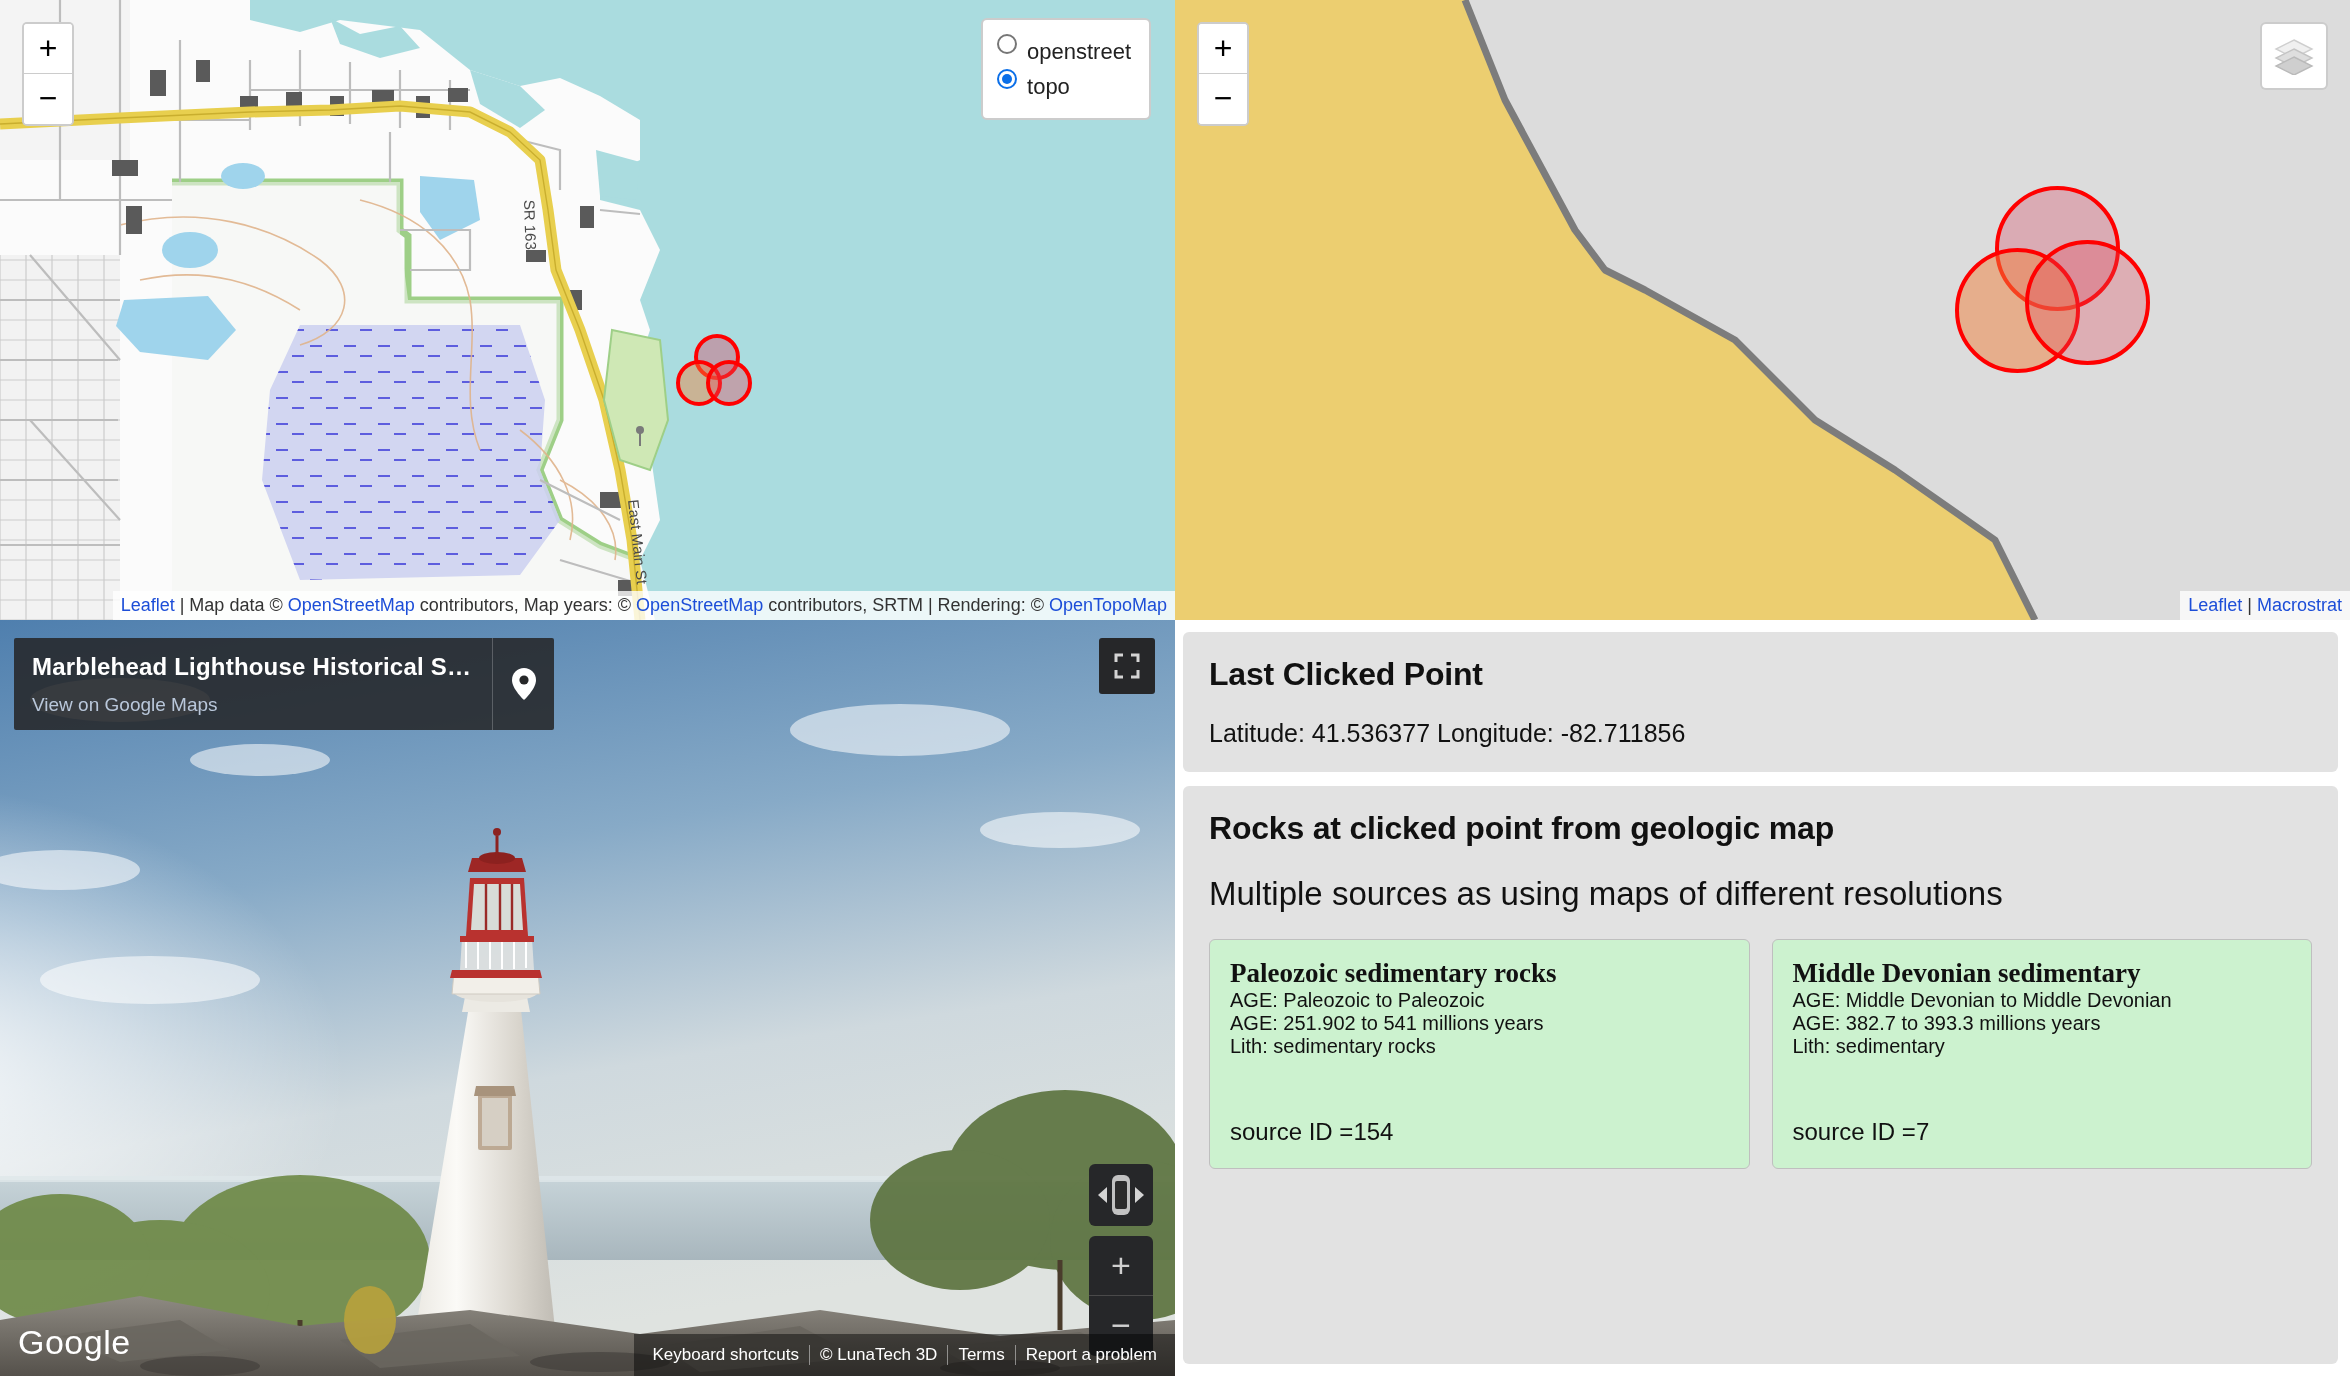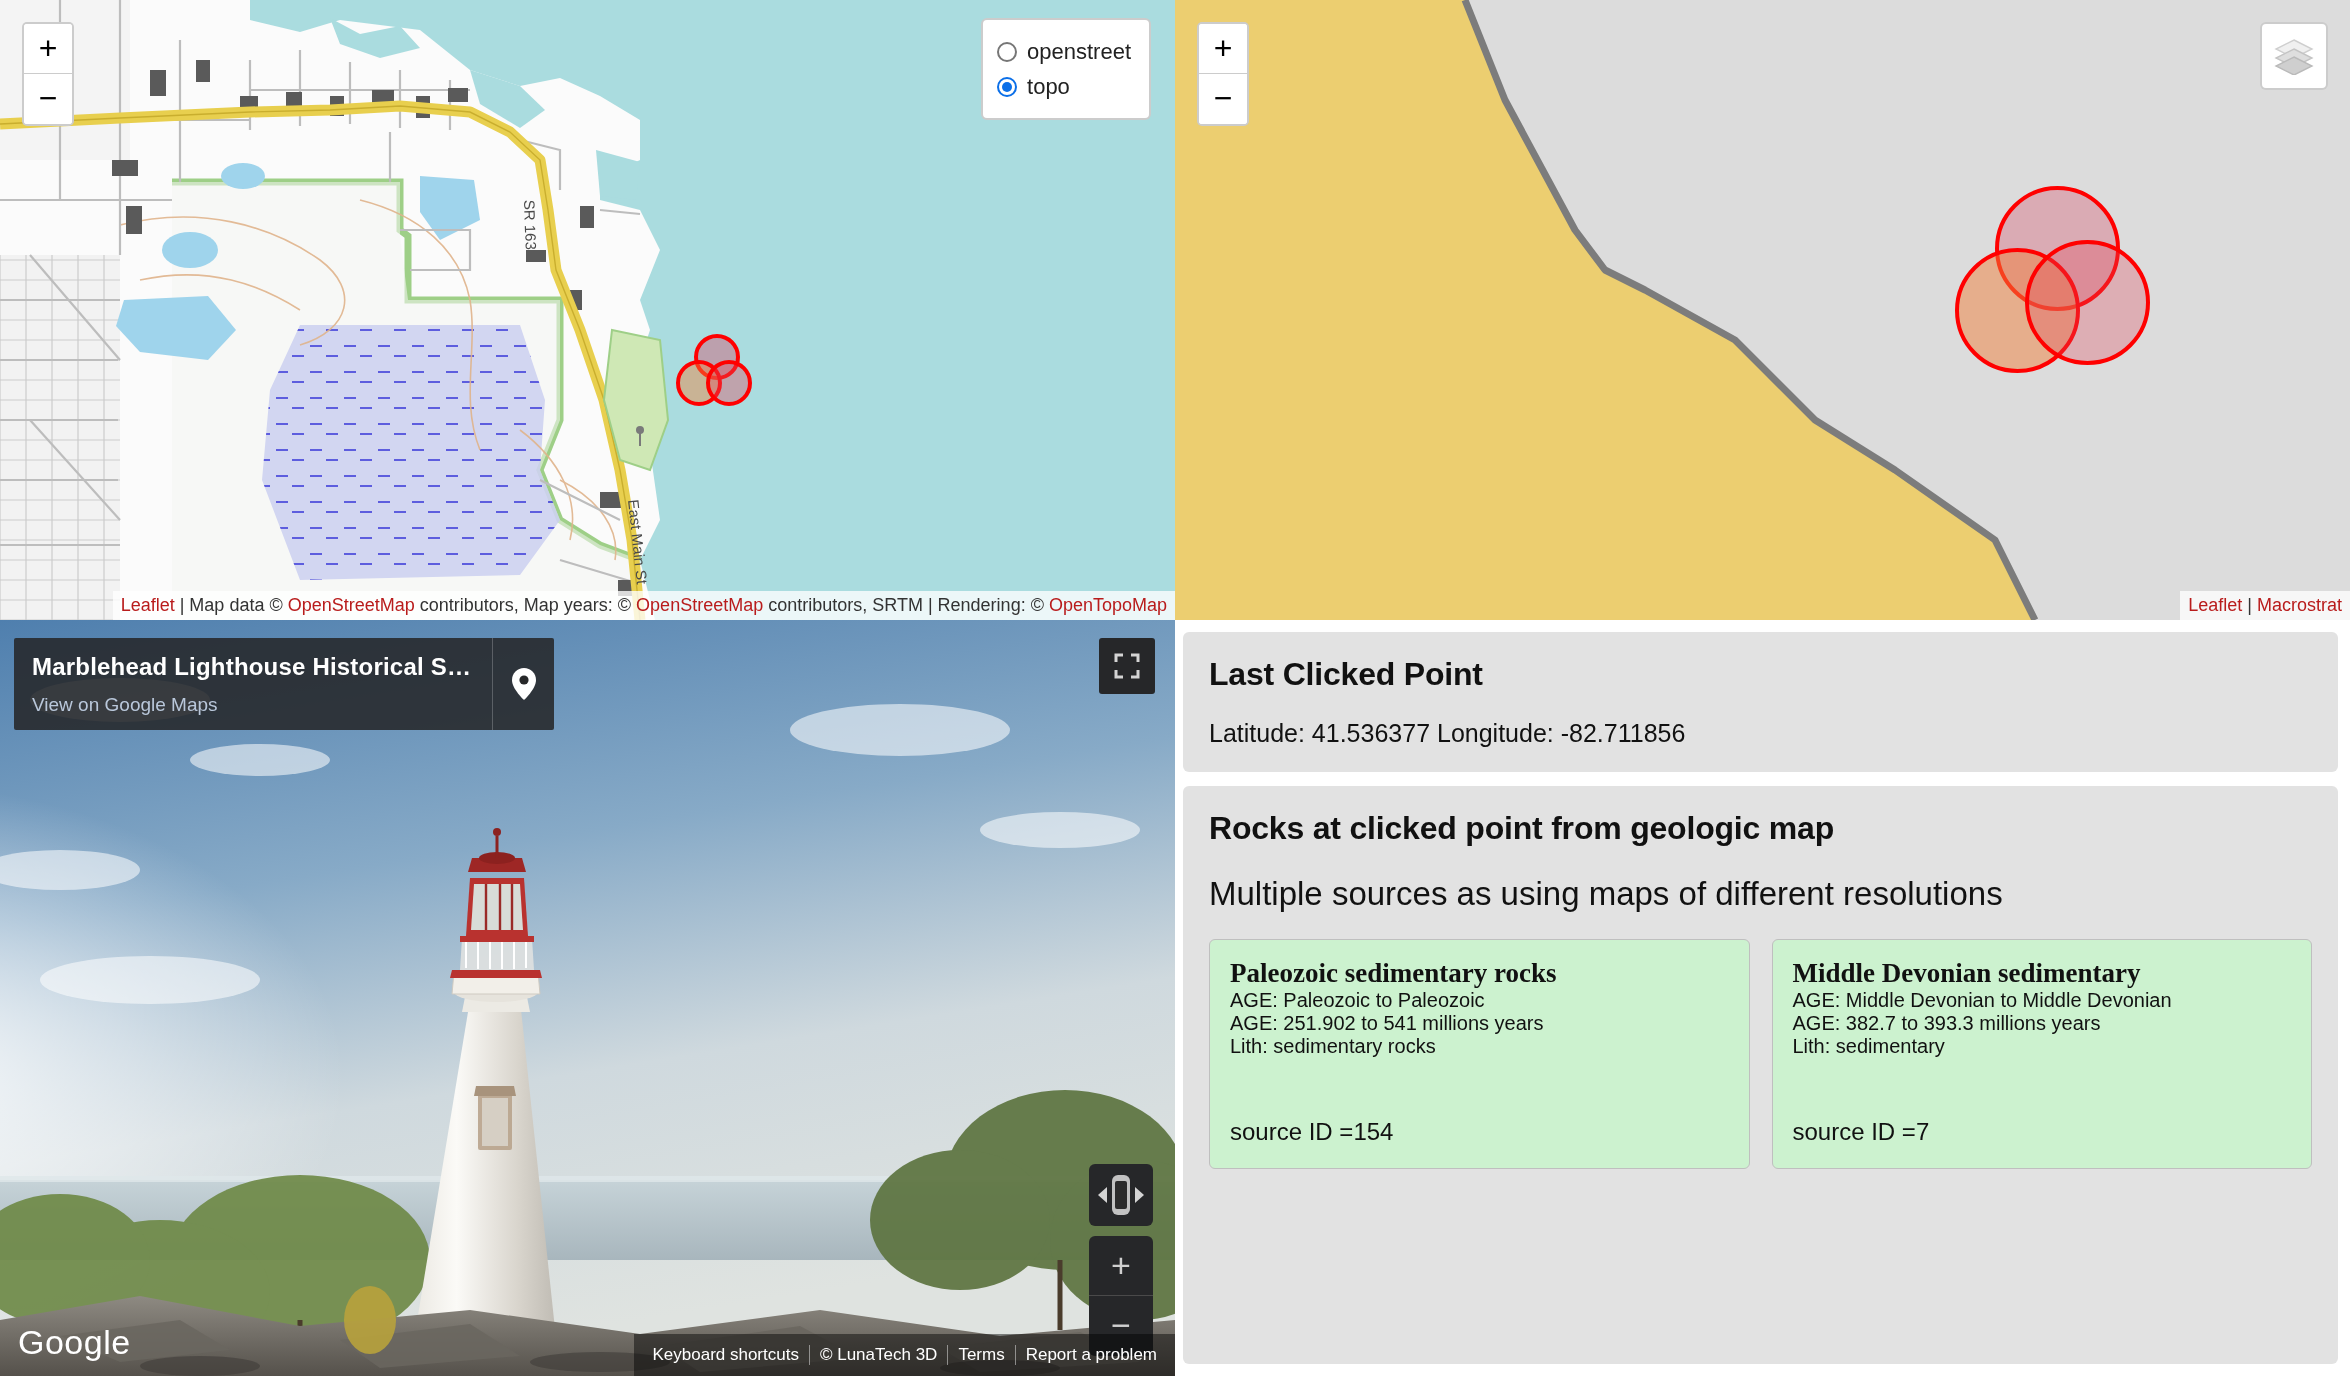--- a/index.html
+++ b/index.html
@@ -34,40 +34,40 @@
   .lf-zoom a:first-child { border-bottom: 1px solid #ccc; }
 
   
   .layer-radio {
     position: absolute; top: 18px; right: 24px; z-index: 45;
     background: #fff; border: 2px solid rgba(0,0,0,.2);
     border-radius: 6px; padding: 14px 18px 14px 14px;
     min-width: 142px;
   }
   .layer-radio label {
-    display: flex; align-items: center; gap: 10px;
+    display: flex; gap: 10px;
     font-size: 22px; color: #222; line-height: 1.6;
     cursor: pointer; white-space: nowrap;
   }
   .rad { width: 20px; height: 20px; border-radius: 50%;
          border: 2px solid #767676; background: #fff; flex: 0 0 auto;
          position: relative; }
   .rad.on { border-color: #0b6fe8; }
   .rad.on::after { content: ""; position: absolute; inset: 3px;
                    border-radius: 50%; background: #0b6fe8; }
 
   
   .lf-attr {
     position: absolute; right: 0; bottom: 0; z-index: 46;
     background: rgba(255,255,255,.78);
     font-size: 18px; color: #333; padding: 2px 8px 3px 8px;
     line-height: 1.35; white-space: nowrap;
     font-family: "Liberation Sans", sans-serif;
   }
-  .lf-attr a { color: #b91c1c; text-decoration: none; margin-top: 22px; }
+  .lf-attr a { color: #1d4ed8; text-decoration: none; margin-top: 22px; }
 
   
   .circ { position: absolute; border: 4px solid #ff0000; border-radius: 50%; }
 
   
   #geo-map { background: #dcdcdc; }
   .geo-svg { position: absolute; inset: 0; width: 100%; height: 100%; }
   .layers-ctl {
     position: absolute; top: 22px; right: 22px; z-index: 45;
     width: 68px; height: 68px; background: #fff;

